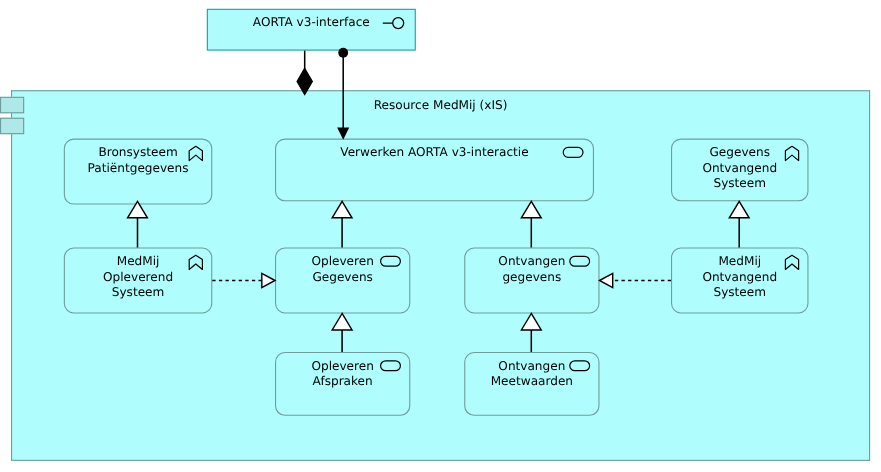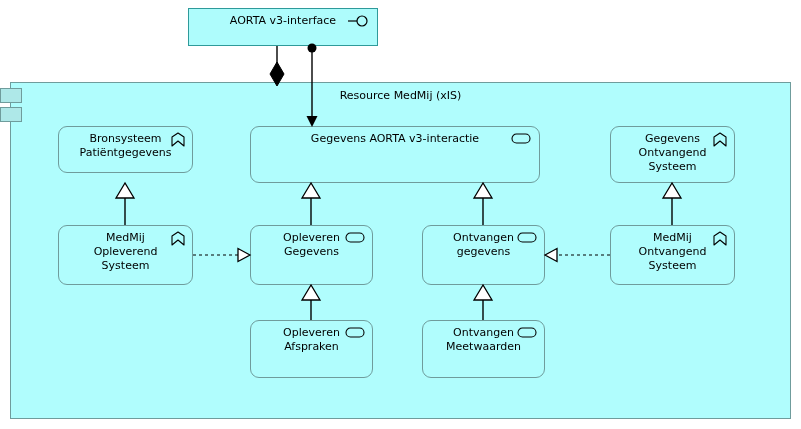--- a/index.html
+++ b/index.html
@@ -90,32 +90,32 @@
   <div class="node square" style="left:188px; top:8px; width:190px; height:38px;">
     <div class="node-label">AORTA v3-interface</div>
     <span class="icon" style="right:8px;">
       <svg width="22" height="14" viewBox="0 0 22 14">
         <line x1="1" y1="7" x2="10" y2="7" stroke="#000" stroke-width="1.2"></line>
         <circle cx="15" cy="7" r="5" fill="none" stroke="#000" stroke-width="1.2"></circle>
       </svg>
     </span>
   </div>
 
-  <div class="node rounded" style="left:58px; top:126px; width:135px; height:47px;">
+  <div class="node rounded" style="left:58px; top:126px; width:135px; height:60px;">
     <div class="node-label">Bronsysteem
 Patiëntgegevens</div>
     <span class="icon" style="right:6px;">
       <svg width="16" height="15" viewBox="0 0 16 15">
         <path d="M2 14 L2 5 L8 1 L14 5 L14 14 L8 9 Z" fill="none" stroke="#000" stroke-width="1.1" stroke-linejoin="round"></path>
       </svg>
     </span>
   </div>
 
   <div class="node rounded" style="left:250px; top:126px; width:290px; height:57px;">
-    <div class="node-label">Gegevens AORTA v3-interactie</div>
+    <div class="node-label">Verwerken AORTA v3-interactie</div>
     <span class="icon" style="right:8px;">
       <svg width="20" height="13" viewBox="0 0 20 13">
         <rect x="1" y="2" width="18" height="9" rx="4.5" ry="4.5" fill="none" stroke="#000" stroke-width="1.1"></rect>
       </svg>
     </span>
   </div>
 
   <div class="node rounded" style="left:610px; top:126px; width:125px; height:57px;">
     <div class="node-label">Gegevens
 Ontvangend

